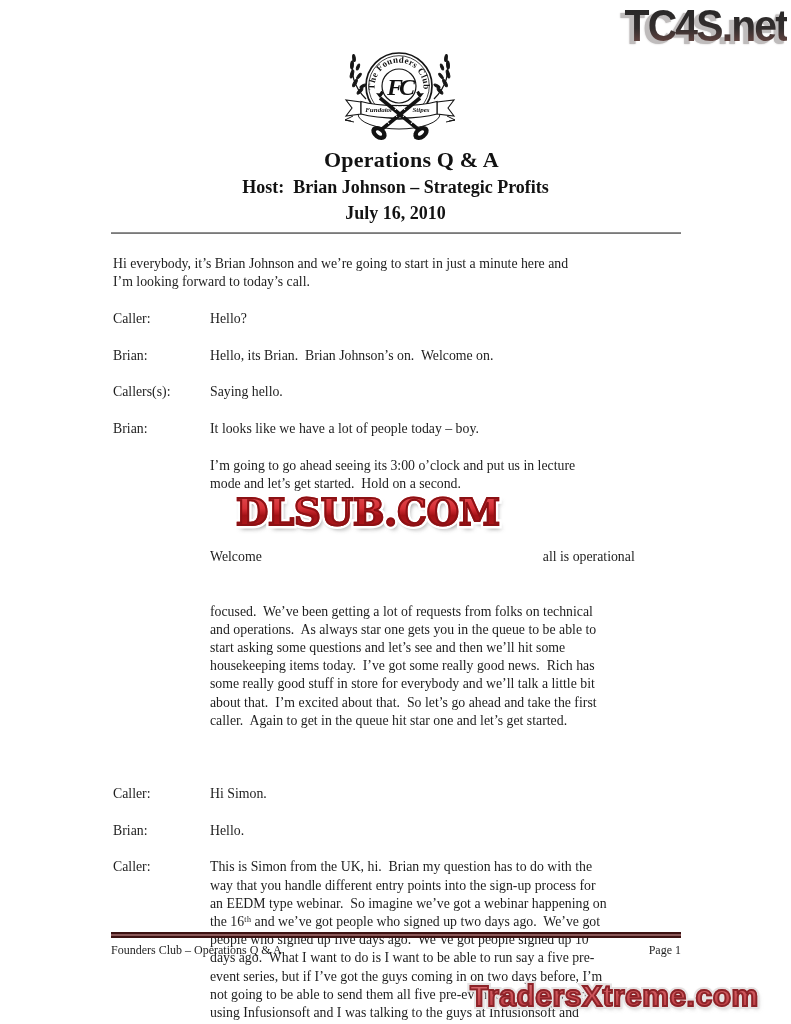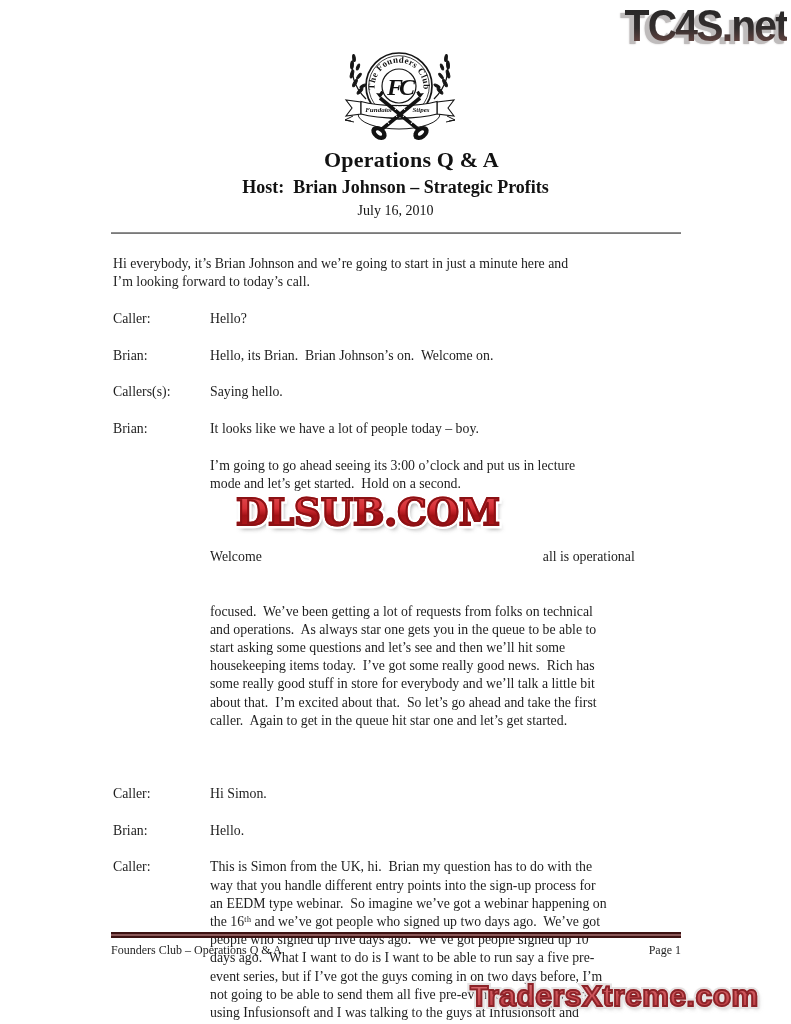--- a/index.html
+++ b/index.html
@@ -22,21 +22,21 @@
     -webkit-background-clip:text; background-clip:text; color:transparent;
   }
 
   
   .emblem { position:absolute; left:333px; top:36px; }
 
   
   .header { position:absolute; top:147px; left:0; width:100%; text-align:center; color:#121212; }
   .doc-title { font-size:22px; font-weight:bold; letter-spacing:0.2px;margin-left:32px; }
   .doc-host  { font-size:18px; font-weight:bold; margin-top:4px; white-space:pre; }
-  .doc-date  { font-size:14px; font-weight:normal; margin-top:5px; }
+  .doc-date  { font-size:18px; font-weight:bold; margin-top:5px; }
 
   .hr-top { position:absolute; top:232px; left:111px; width:570px; height:2px;
             background:linear-gradient(180deg,#9a9a9a,#6e6e6e); }
 
   
   .content {
     position:absolute; left:113px; top:255px; width:600px;
     color:#1d1d1d; font-size:13.8px; line-height:18.2px;
   }
   .para { margin:0 0 18.5px 0; white-space:pre; }

